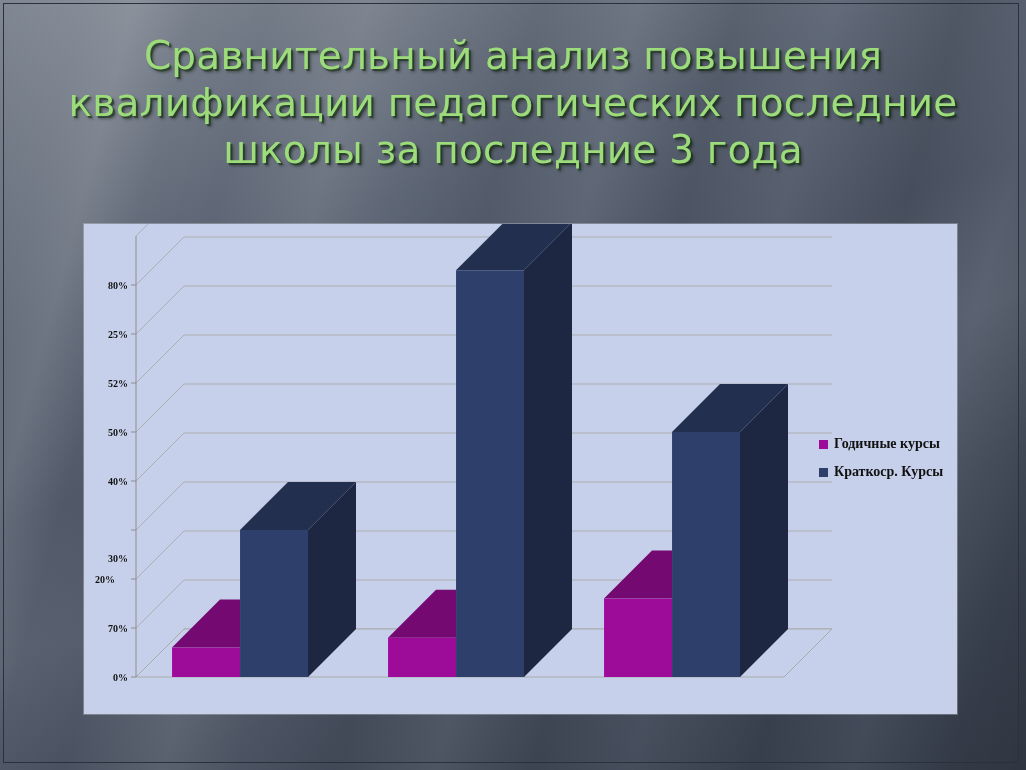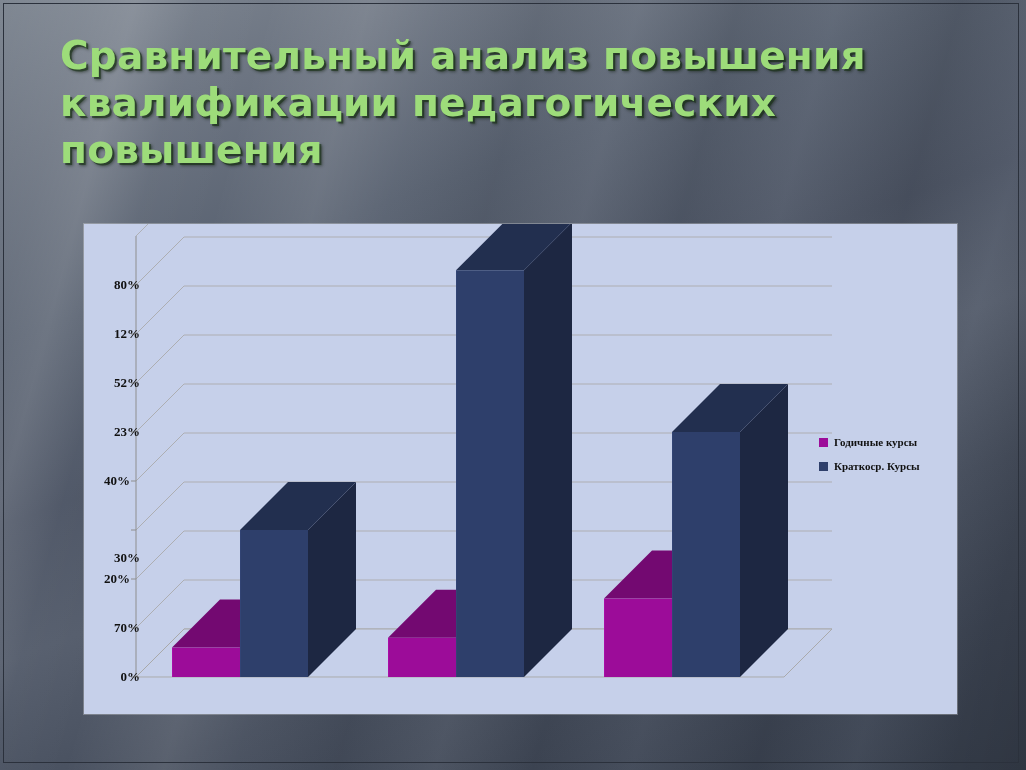--- a/index.html
+++ b/index.html
@@ -32,68 +32,70 @@
                       #565e6d 58%, #474f5e 72%, #3f4756 86%, #39414f 100%);
   }
   
   #slide-frame{
     position:absolute;left:3px;top:3px;width:1016px;height:760px;
     border:1.5px solid #2b313c;box-sizing:border-box;pointer-events:none;
   }
   
   #title{
     position:absolute;left:60px;top:32px;width:906px;
+    text-align:center;
     font-family:"DejaVu Sans", sans-serif;
-    font-size:39px;line-height:47px;font-weight:700;
+    font-size:39px;line-height:47px;font-weight:400;
     color:#9ddc7a;
     text-shadow:
        2px 2px 0 rgba(20,45,15,0.55),
        3px 3px 3px rgba(10,25,8,0.45);
     letter-spacing:0.2px;
   }
   #title .ln{display:block;}
   
   #chart-card{
     position:absolute;left:84px;top:224px;width:873px;height:490px;
     background:#c6d0ea;
     box-shadow:0 0 0 1px rgba(255,255,255,0.25);
   }
   #plot{
     position:absolute;left:0;top:0;width:873px;height:490px;
     overflow:hidden;
   }
   
   .ytick{
-    position:absolute;right:0;width:46px;text-align:right;
+    position:absolute;right:12px;width:46px;text-align:right;
     font-family:"Liberation Serif", serif;
-    font-weight:bold;font-size:13px;color:#111;
+    font-weight:bold;font-size:10px;color:#111;
     transform:translateY(-50%);
   }
   .ylabels{position:absolute;left:10px;top:0;width:46px;height:490px;}
   
   #legend{
     position:absolute;left:735px;top:212px;width:140px;
   }
   .legend-row{display:flex;align-items:center;margin-bottom:12px;}
   .legend-swatch{width:9px;height:9px;margin-right:6px;flex:0 0 auto;}
   .legend-text{
     font-family:"Liberation Serif", serif;
-    font-weight:bold;font-size:11px;color:#111;white-space:nowrap;
+    font-weight:bold;font-size:14px;color:#111;white-space:nowrap;
   }
   svg{display:block;}
 </style>
 </head>
 <body>
 
 <div id="slide">
   <div id="slide-frame"></div>
 
   <div id="title">
     <span class="ln">Сравнительный анализ повышения</span>
-    <span class="ln">квалификации педагогических повышения</span>
+    <span class="ln">квалификации педагогических последние</span>
+    <span class="ln">школы за последние 3 года</span>
   </div>
 
   <div id="chart-card">
     <div id="plot">
       <svg id="chart-svg" width="873" height="490">
           <defs>
             <linearGradient id="gf0" x1="0" y1="0" x2="1" y2="0">
               <stop offset="0%" stop-color="#9C0C99"></stop>
               <stop offset="45%" stop-color="#9C0C99"></stop>
               <stop offset="100%" stop-color="#9C0C99"></stop>
@@ -160,24 +162,24 @@
           <rect x="588" y="207.99999999999997" width="68" height="245.00000000000003" fill="#2E3F6B"></rect>
           <line x1="588.5" y1="207.99999999999997" x2="588.5" y2="453" stroke="#364a7e" stroke-width="1" opacity="0.5"></line>
         </svg>
     </div>
 
     <div class="ylabels">
         <div class="ytick" style="top: 453px;">0%</div>
         <div class="ytick" style="top: 404px;">70%</div>
         <div class="ytick" style="top: 355px; text-align: center;">20%</div>
         <div class="ytick" style="top: 306px; margin-top: 28px;">30%</div>
-        <div class="ytick" style="top: 257px; text-align: center;">40%</div>
-        <div class="ytick" style="top: 208px;">23%</div>
+        <div class="ytick" style="top: 257px;">40%</div>
+        <div class="ytick" style="top: 208px;">50%</div>
         <div class="ytick" style="top: 159px;">52%</div>
-        <div class="ytick" style="top: 110px;">12%</div>
+        <div class="ytick" style="top: 110px;">25%</div>
         <div class="ytick" style="top: 61px;">80%</div>
       </div>
 
     <div id="legend">
       <div class="legend-row">
         <span class="legend-swatch" style="background: rgb(156, 12, 153);"></span>
         <span class="legend-text">Годичные курсы</span>
       </div>
       <div class="legend-row">
         <span class="legend-swatch" style="background: rgb(46, 63, 107);"></span>

